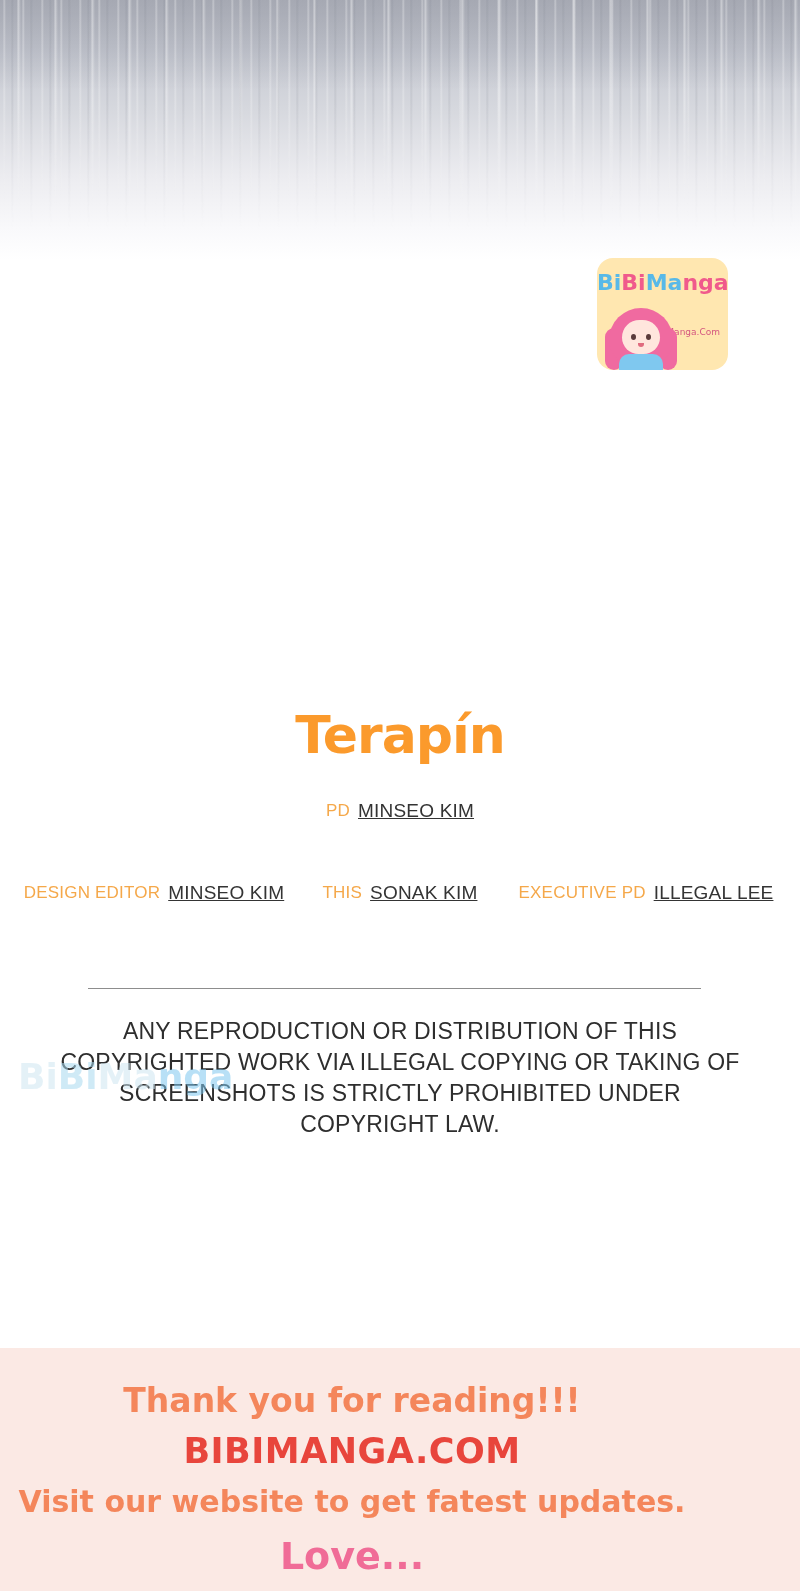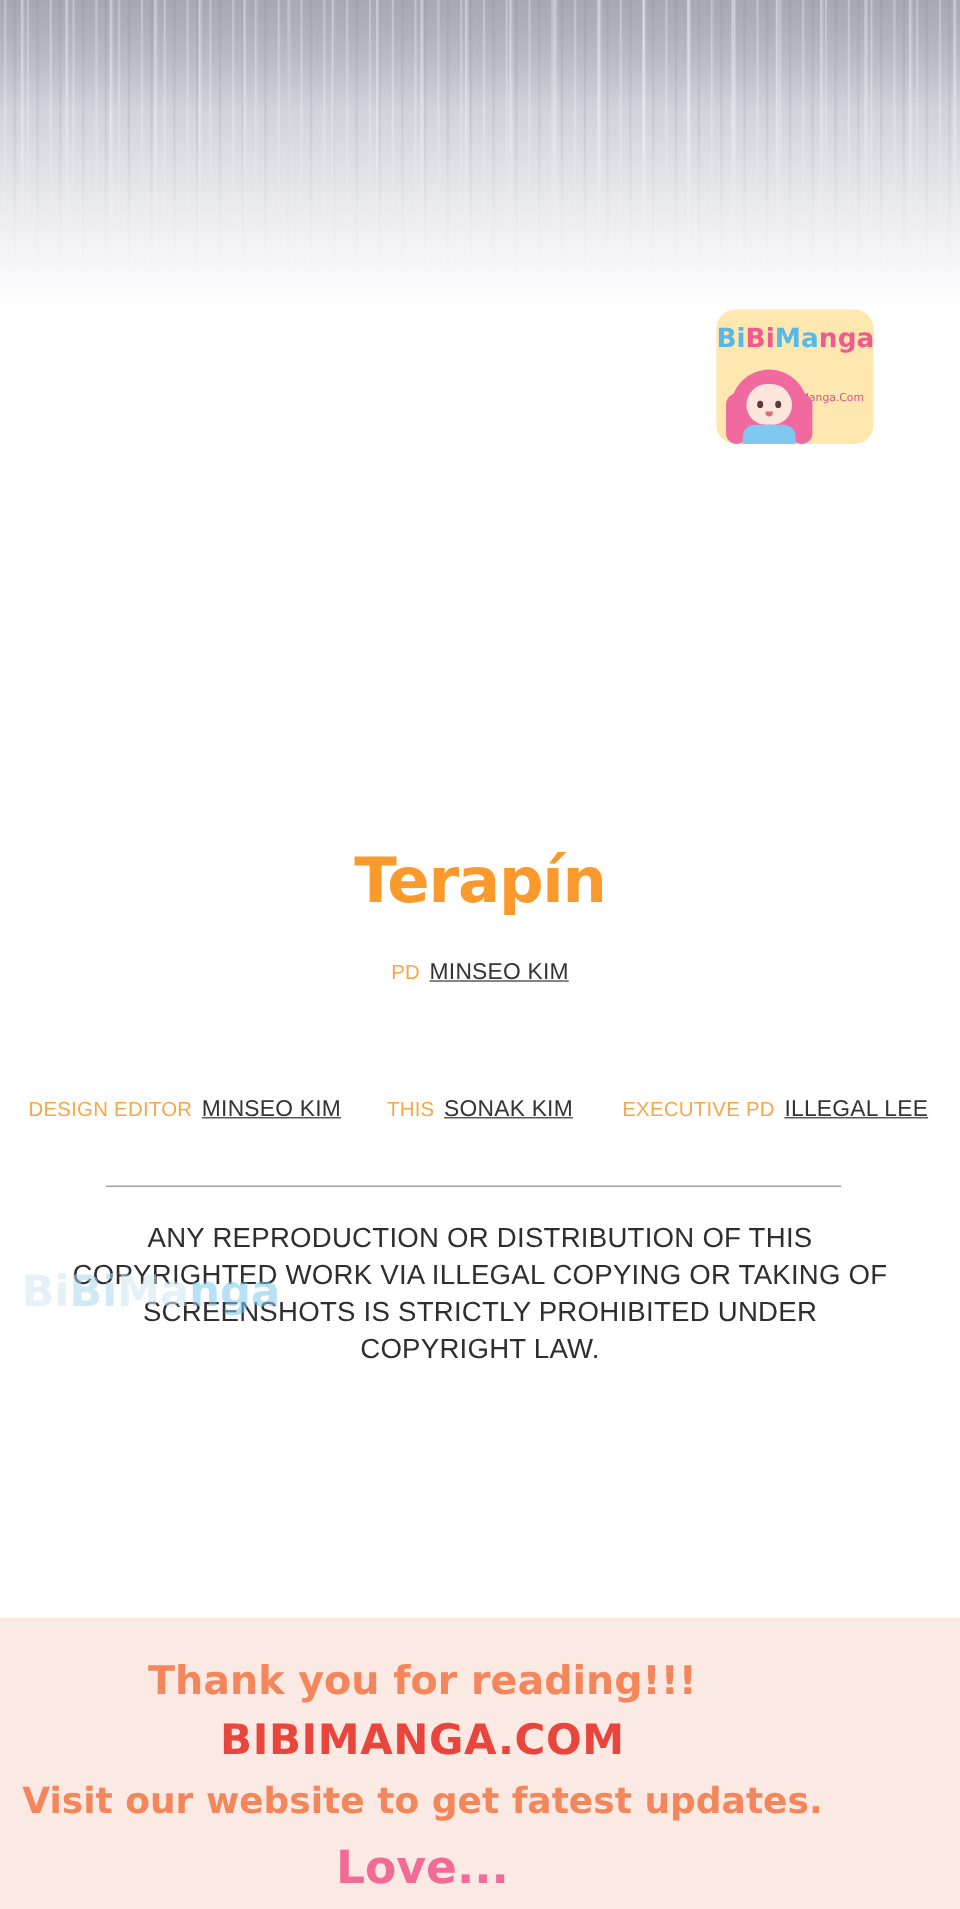--- a/index.html
+++ b/index.html
@@ -155,21 +155,21 @@
 
   .credit-row {
     position: absolute;
     left: 30px;
     width: 740px;
     display: flex;
     justify-content: center;
     align-items: baseline;
   }
   .credit-row.r1 { top: 800px; }
-  .credit-row.r2 { top: 914px; }
+  .credit-row.r2 { top: 882px; }
   .credit-cell {
     display: flex;
     align-items: center;
     justify-content: center;
     gap: 8px;
   }
   .credit-row.r1 .credit-cell { width: 233px; }
   .credit-row.r2 .credit-cell { width: 246px; }
   .credit-role {
     color: #f5a84a;

